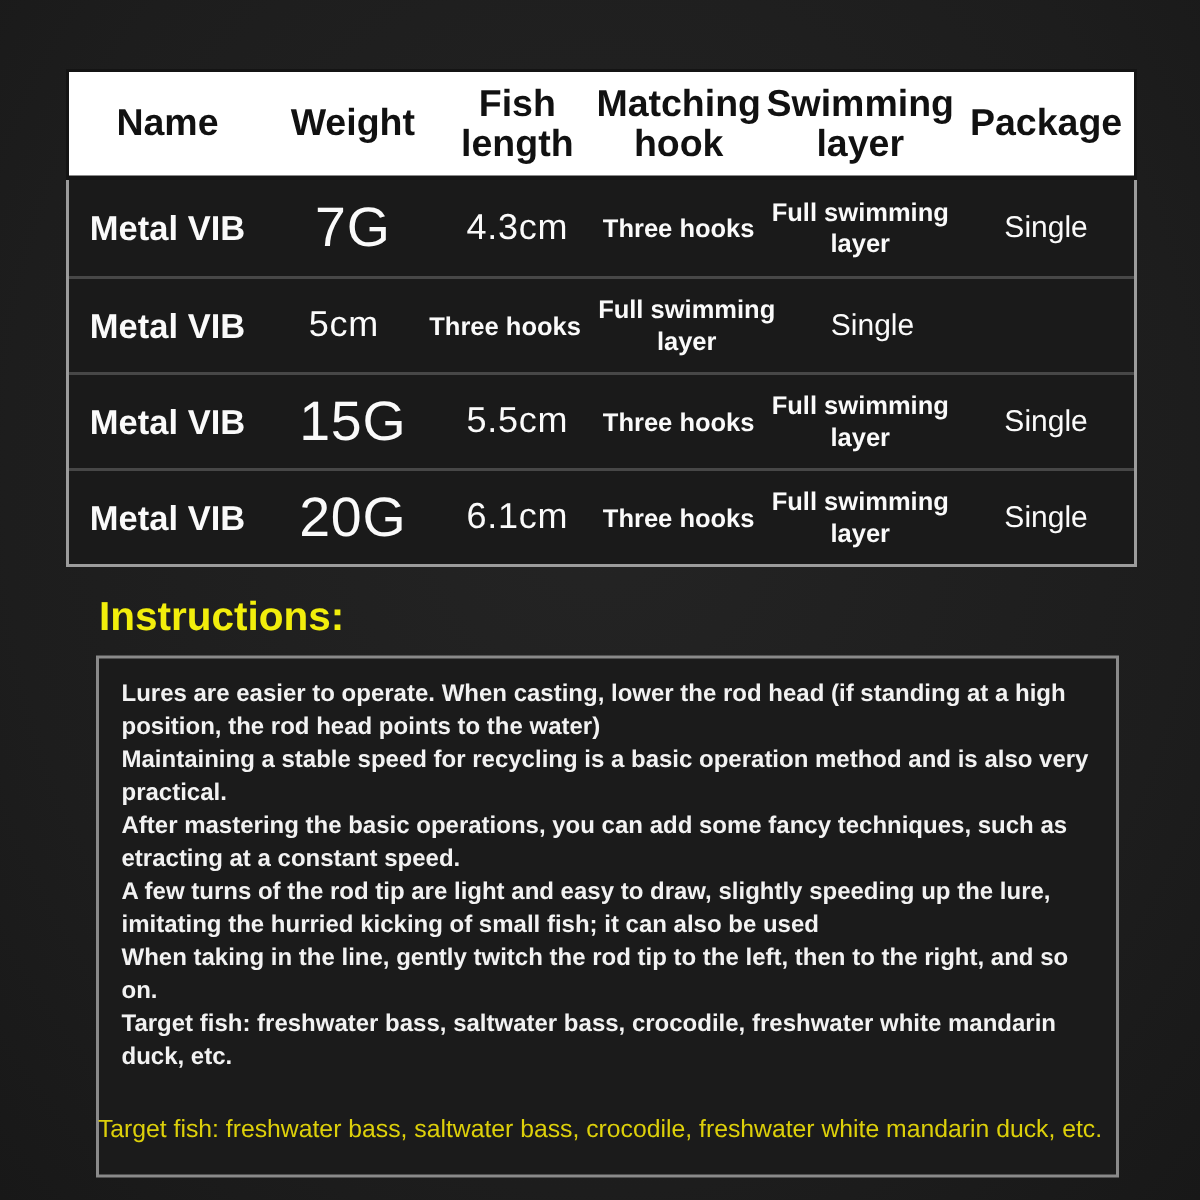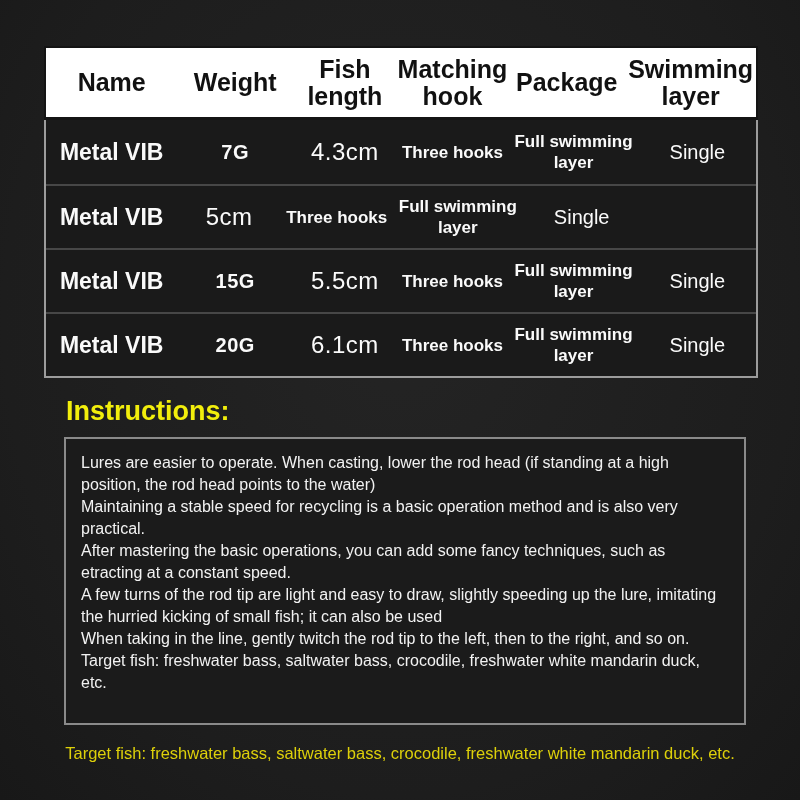--- a/index.html
+++ b/index.html
@@ -52,45 +52,46 @@
     align-items: center;
     justify-content: center;
     text-align: center;
     flex: 0 0 auto;
   }
   .c0 { width: 18.5%; } .c1 { width: 16.3%; } .c2 { width: 14.6%; }
   .c3 { width: 15.7%; } .c4 { width: 18.4%; } .c5 { width: 16.5%; }
 
   .row .cell { color: #fafafa; }
   .cell-name   { font-weight: bold; font-size: 23px; }
-  .cell-weight { font-weight: 700; font-size: 20px; letter-spacing: 0.5px; }
+  .cell-weight { font-weight: 400; font-size: 37px; letter-spacing: 0.5px; }
   .cell-length { font-weight: 400; font-size: 24px; letter-spacing: 0.5px; }
   .cell-hook, .cell-layer {
     font-weight: bold; font-size: 17px; line-height: 21px;
   }
   .cell-pack { font-weight: normal; font-size: 20px; }
 
   
   .instructions-heading {
     position: absolute;
     left: 66px; top: 396px;
     color: #f2ee0c;
     font-size: 27px;
     font-weight: bold;
   }
   .instructions-box {
     position: absolute;
     left: 64px; top: 437px;
-    width: 682px; height: 288px;
+    width: 682px; height: 348px;
     border: 2px solid #8a8a8a;
     background: #1b1b1b;
     padding: 13px 15px;
     color: #f2f2f2;
     font-size: 16px;
     line-height: 22px;
+    font-weight: bold;
   }
   .instructions-box p { margin: 0; }
 
   
   .footer-target {
     position: absolute;
     left: 0; top: 744px;
     width: 800px;
     text-align: center;
     color: #ddd00a;
@@ -101,22 +102,22 @@
 <body>
 
 <div class="page">
 
   <div class="spec-table">
     <div class="thead">
       <div class="cell c0">Name</div>
       <div class="cell c1">Weight</div>
       <div class="cell c2">Fish length</div>
       <div class="cell c3">Matching hook</div>
+      <div class="cell c4">Swimming layer</div>
       <div class="cell c5">Package</div>
-      <div class="cell c4">Swimming layer</div>
     </div>
 
     <div class="tbody">
       <div class="row">
         <div class="cell c0 cell-name">Metal VIB</div>
         <div class="cell c1 cell-weight">7G</div>
         <div class="cell c2 cell-length">4.3cm</div>
         <div class="cell c3 cell-hook">Three hooks</div>
         <div class="cell c4 cell-layer">Full swimming layer</div>
         <div class="cell c5 cell-pack">Single</div>

